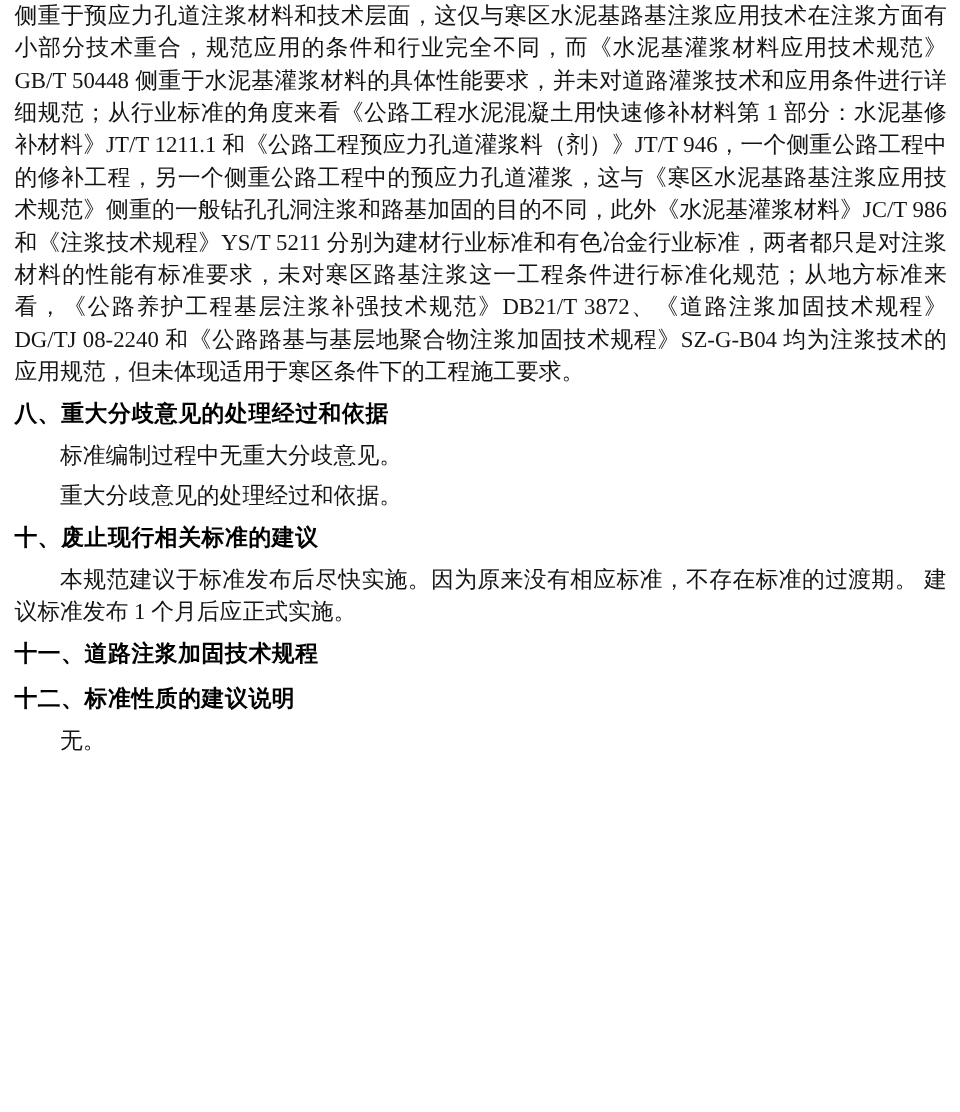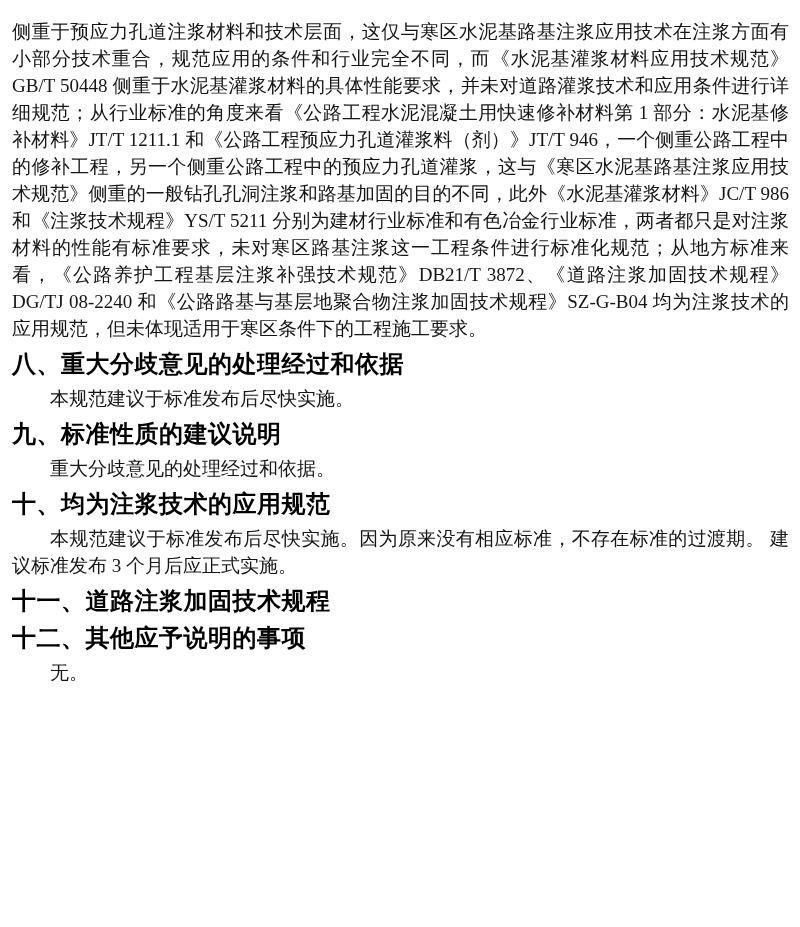--- a/index.html
+++ b/index.html
@@ -10,53 +10,52 @@
   .page {
     position: relative;
     width: 800px;
     height: 927px;
     margin: 0 auto;
     background: #ffffff;
     overflow: hidden;
     font-family: "Liberation Serif", "DejaVu Serif", serif;
   }
   .content {
-    padding: 18px 11px 0 12px;
+    padding: 0 11px 0 12px;
     color: #151515;
   }
   .para {
     font-size: 19px;
     line-height: 27px;
     text-align: justify;
     margin: 0 0 6px 0;
     color: #151515;
     word-break: break-word;
   }
   .para.indent {
     text-indent: 2em;
   }
   .heading {
     font-family: "Liberation Sans", "DejaVu Sans", sans-serif;
-    font-size: 24px;
+    font-size: 19px;
     line-height: 30px;
     font-weight: 700;
     margin: 7px 0 6px 0;
     color: #000000;
     letter-spacing: 0.5px;
   }
 </style>
 </head>
 <body>
 
 <div class="page" style="background: rgb(255, 255, 255);">
   <div class="content" style="color: rgb(21, 21, 21);">
       <p class="para">侧重于预应力孔道注浆材料和技术层面，这仅与寒区水泥基路基注浆应用技术在注浆方面有小部分技术重合，规范应用的条件和行业完全不同，而《水泥基灌浆材料应用技术规范》GB/T 50448 侧重于水泥基灌浆材料的具体性能要求，并未对道路灌浆技术和应用条件进行详细规范；从行业标准的角度来看《公路工程水泥混凝土用快速修补材料第 1 部分：水泥基修补材料》JT/T 1211.1 和《公路工程预应力孔道灌浆料（剂）》JT/T 946，一个侧重公路工程中的修补工程，另一个侧重公路工程中的预应力孔道灌浆，这与《寒区水泥基路基注浆应用技术规范》侧重的一般钻孔孔洞注浆和路基加固的目的不同，此外《水泥基灌浆材料》JC/T 986 和《注浆技术规程》YS/T 5211 分别为建材行业标准和有色冶金行业标准，两者都只是对注浆材料的性能有标准要求，未对寒区路基注浆这一工程条件进行标准化规范；从地方标准来看，《公路养护工程基层注浆补强技术规范》DB21/T 3872、《道路注浆加固技术规程》DG/TJ 08-2240 和《公路路基与基层地聚合物注浆加固技术规程》SZ-G-B04 均为注浆技术的应用规范，但未体现适用于寒区条件下的工程施工要求。</p>
       <h2 class="heading">八、重大分歧意见的处理经过和依据</h2>
-      <p class="para indent">本规范建议于标准发布后尽快实施。</p>
-      <h2 class="heading">九、标准性质的建议说明</h2>
+      <p class="para indent">标准编制过程中无重大分歧意见。</p>
       <p class="para indent">重大分歧意见的处理经过和依据。</p>
-      <h2 class="heading">十、均为注浆技术的应用规范</h2>
-      <p class="para indent">本规范建议于标准发布后尽快实施。因为原来没有相应标准，不存在标准的过渡期。 建议标准发布 3 个月后应正式实施。</p>
+      <h2 class="heading">十、废止现行相关标准的建议</h2>
+      <p class="para indent">本规范建议于标准发布后尽快实施。因为原来没有相应标准，不存在标准的过渡期。 建议标准发布 1 个月后应正式实施。</p>
       <h2 class="heading">十一、道路注浆加固技术规程</h2>
-      <h2 class="heading">十二、其他应予说明的事项</h2>
+      <h2 class="heading">十二、标准性质的建议说明</h2>
       <p class="para indent">无。</p>
     </div>
 </div>
 
 </body></html>

